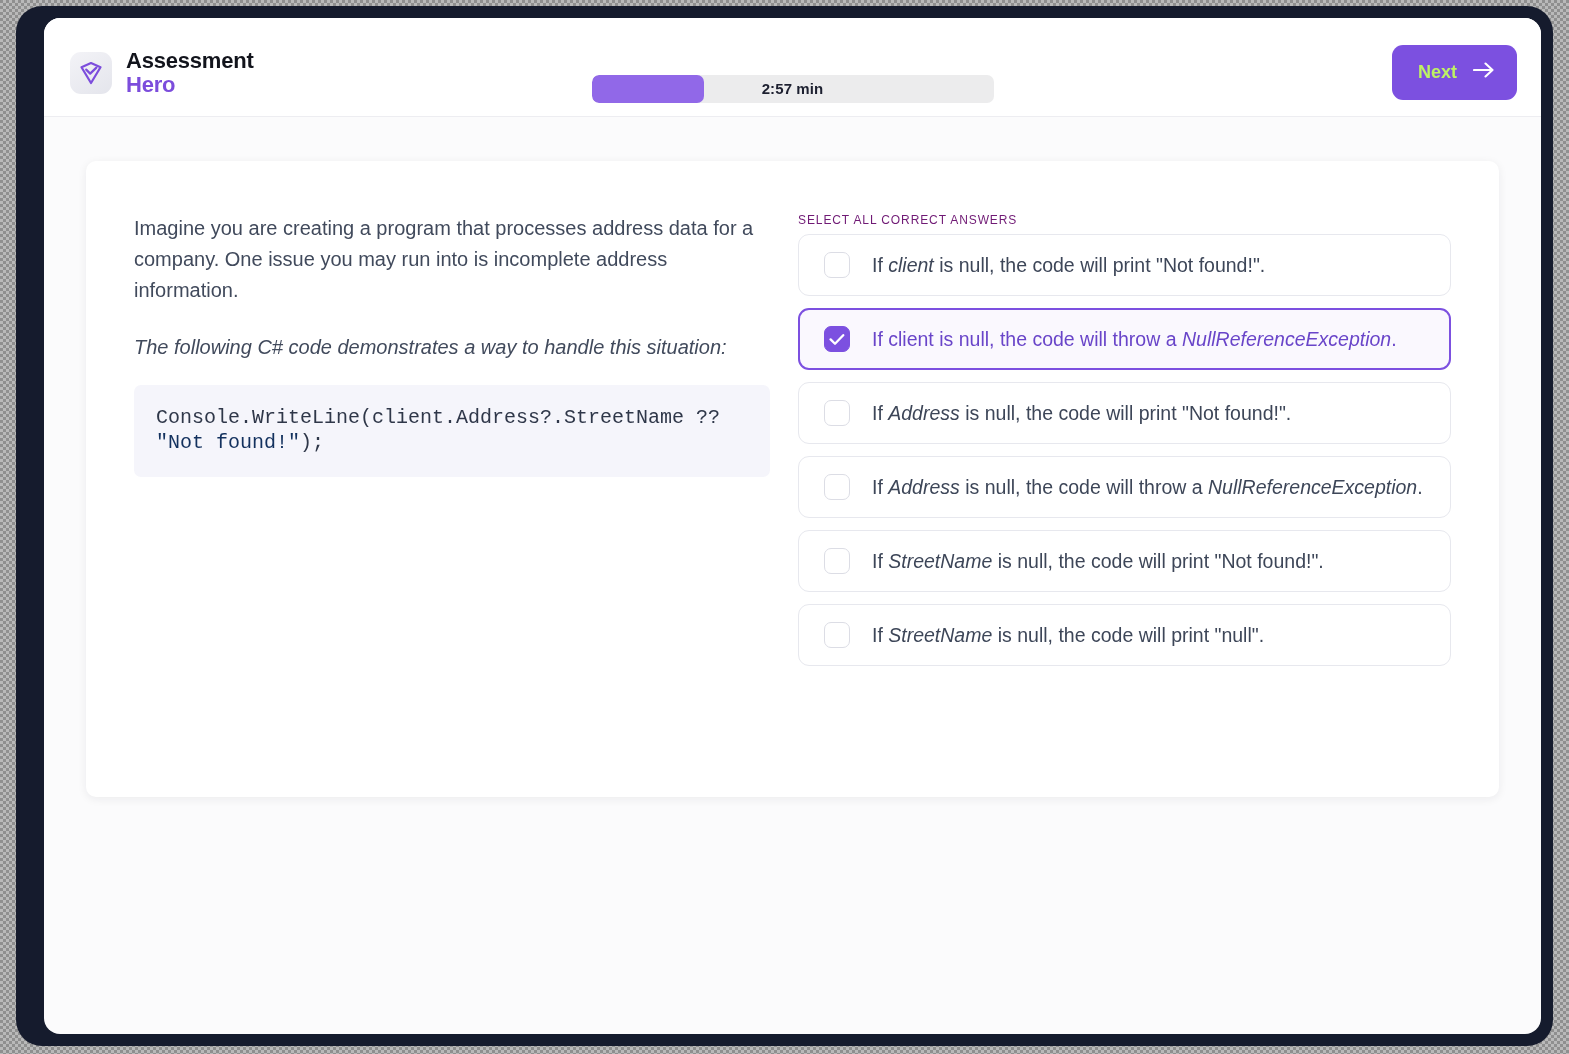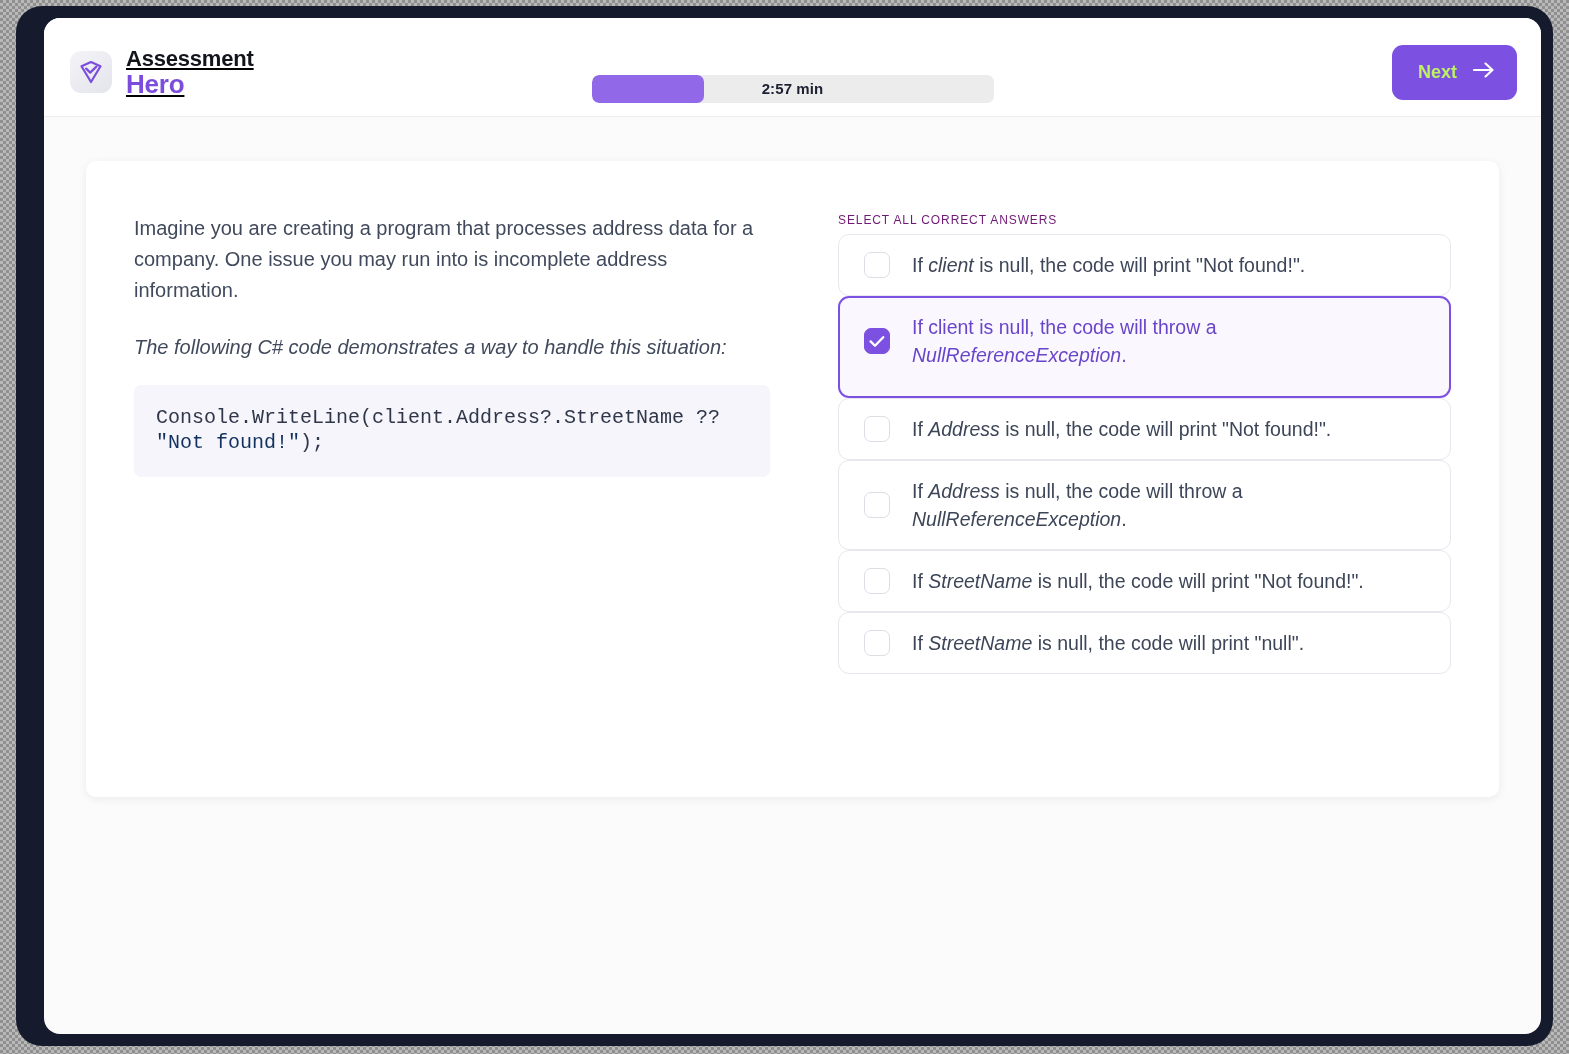--- a/index.html
+++ b/index.html
@@ -44,39 +44,38 @@
 
   
   #header {
     height: 99px;
     background: #ffffff;
     border-bottom: 1px solid #ededf1;
     display: flex;
     align-items: center;
     padding: 11px 24px 0 26px;
     position: relative;
-    text-decoration: underline;
   }
 
   #brand { display: flex; align-items: center; gap: 14px; }
 
   #logo-tile {
     width: 42px; height: 42px;
     border-radius: 11px;
     background: linear-gradient(145deg, #f3f3f7 0%, #e4e5ec 100%);
     display: flex; align-items: center; justify-content: center;
     flex: none;
   }
 
   #brand-text { line-height: 1.08; }
   #brand-line1 {
     font-size: 22px; font-weight: bold; color: #12141c; letter-spacing: -0.2px;
   }
   #brand-line2 {
-    font-size: 26px; font-weight: bold; color: #7c4ddc; letter-spacing: -0.2px;
+    font-size: 22px; font-weight: bold; color: #7c4ddc; letter-spacing: -0.2px;
   }
 
   #timer-wrap {
     position: absolute;
     left: 50%;
     transform: translateX(-50%);
     width: 402px;
     margin-top: 32px;
   }
   #timer-track {
@@ -123,21 +122,21 @@
   #content-area {
     padding: 44px 42px 0 42px;
   }
 
   #question-card {
     background: #ffffff;
     border-radius: 10px;
     box-shadow: 0 2px 10px rgba(24, 28, 48, 0.07);
     padding: 52px 48px 58px 48px;
     display: flex;
-    gap: 68px;
+    gap: 28px;
     min-height: 636px;
   }
 
   #question-pane { width: 636px; flex: none; }
   #answers-pane  { flex: 1; }
 
   .q-para {
     font-size: 20px;
     line-height: 31px;
     color: #414a5c;
@@ -166,28 +165,28 @@
   }
 
   .option {
     display: flex;
     align-items: center;
     gap: 22px;
     background: #ffffff;
     border: 1px solid #e7e8ee;
     border-radius: 11px;
     padding: 16px 22px 16px 25px;
-    margin-bottom: 0;
+    margin-bottom: 12px;
     min-height: 62px;
     cursor: pointer;
   }
   .option.selected {
     border: 2px solid #7c50e0;
     background: #faf8fe;
-    padding: 15px 21px 27px 24px;
+    padding: 15px 21px 15px 24px;
   }
 
   .cbox {
     width: 26px; height: 26px;
     flex: none;
     border: 1.5px solid #dcdde5;
     border-radius: 7px;
     background: #ffffff;
   }
   .cbox.checked {

